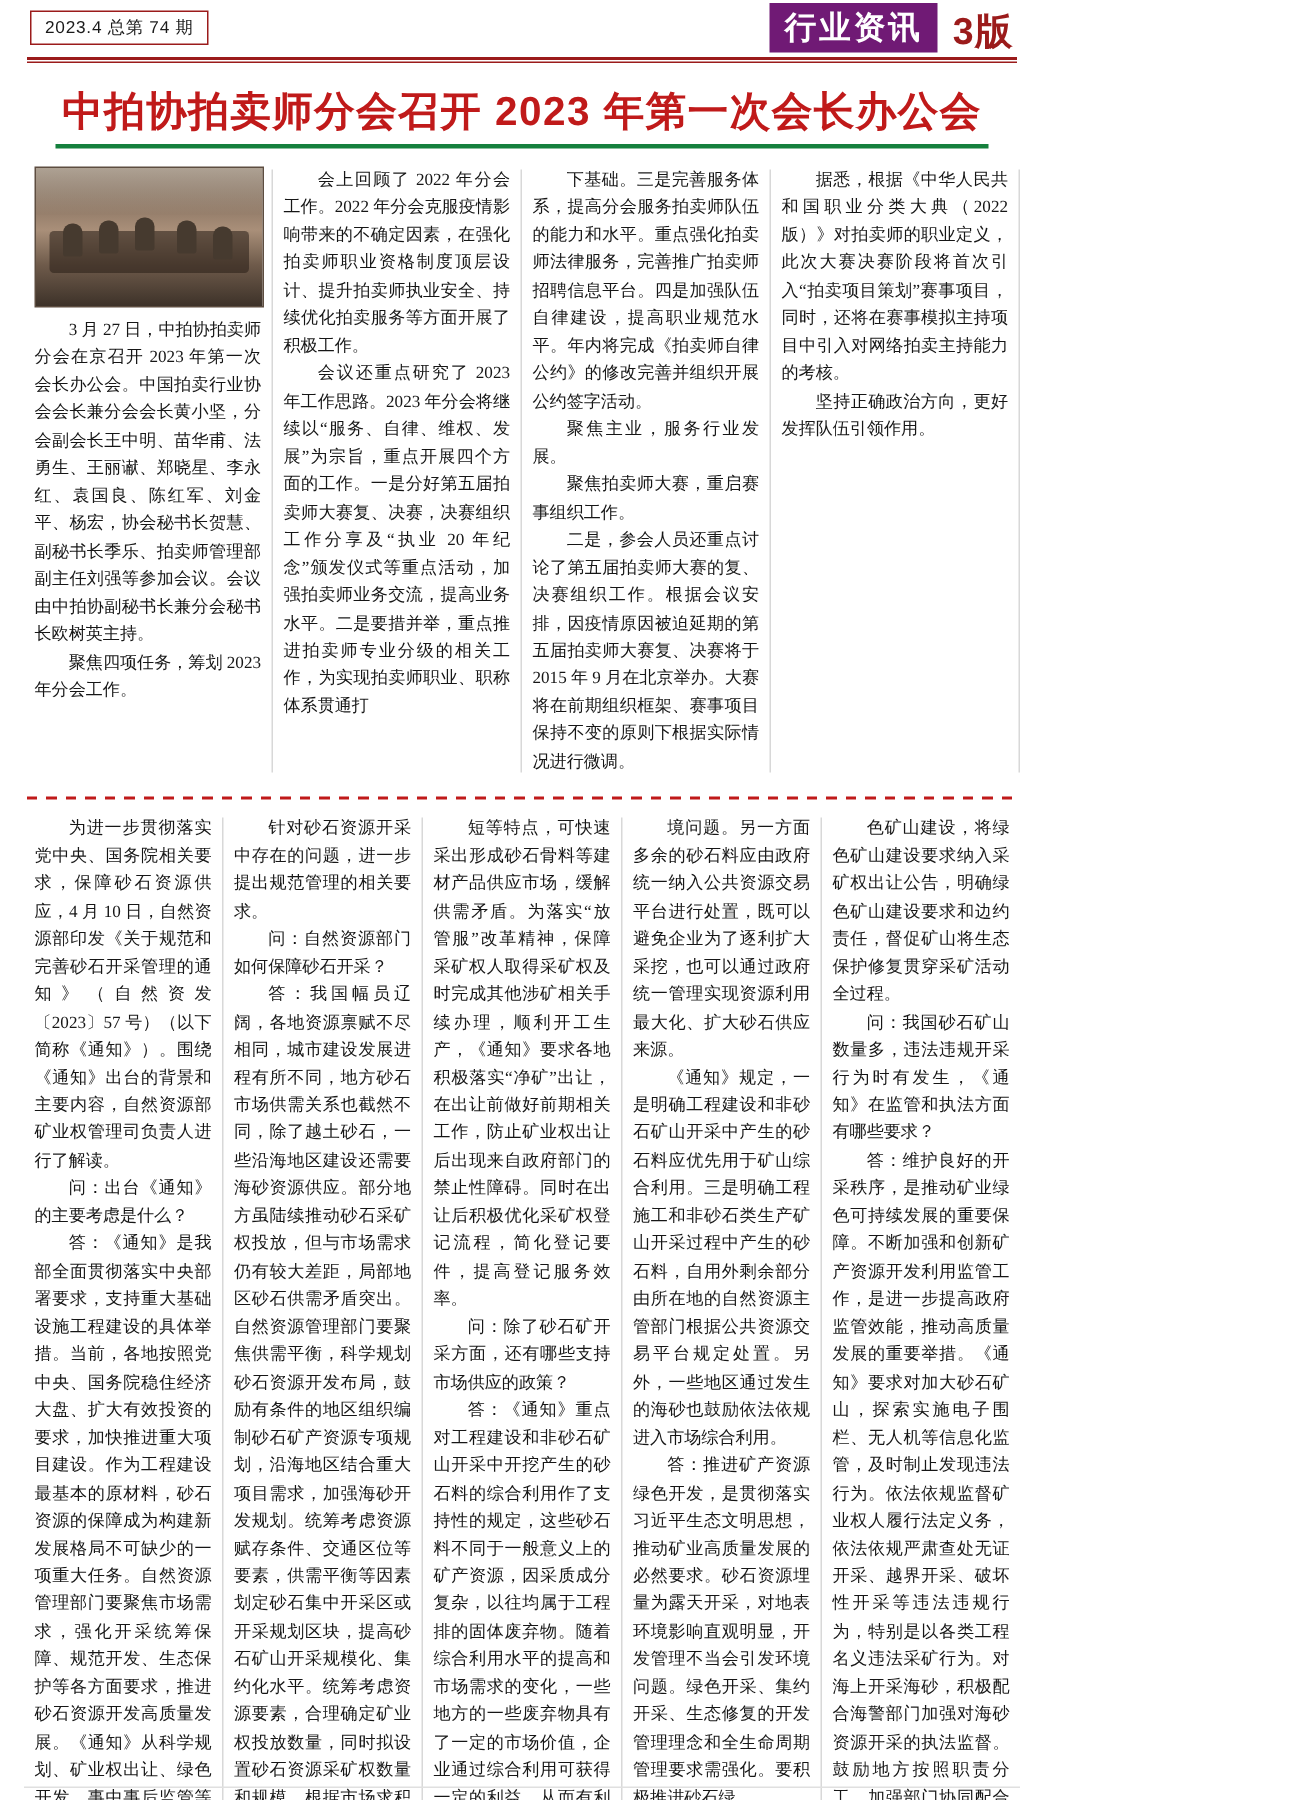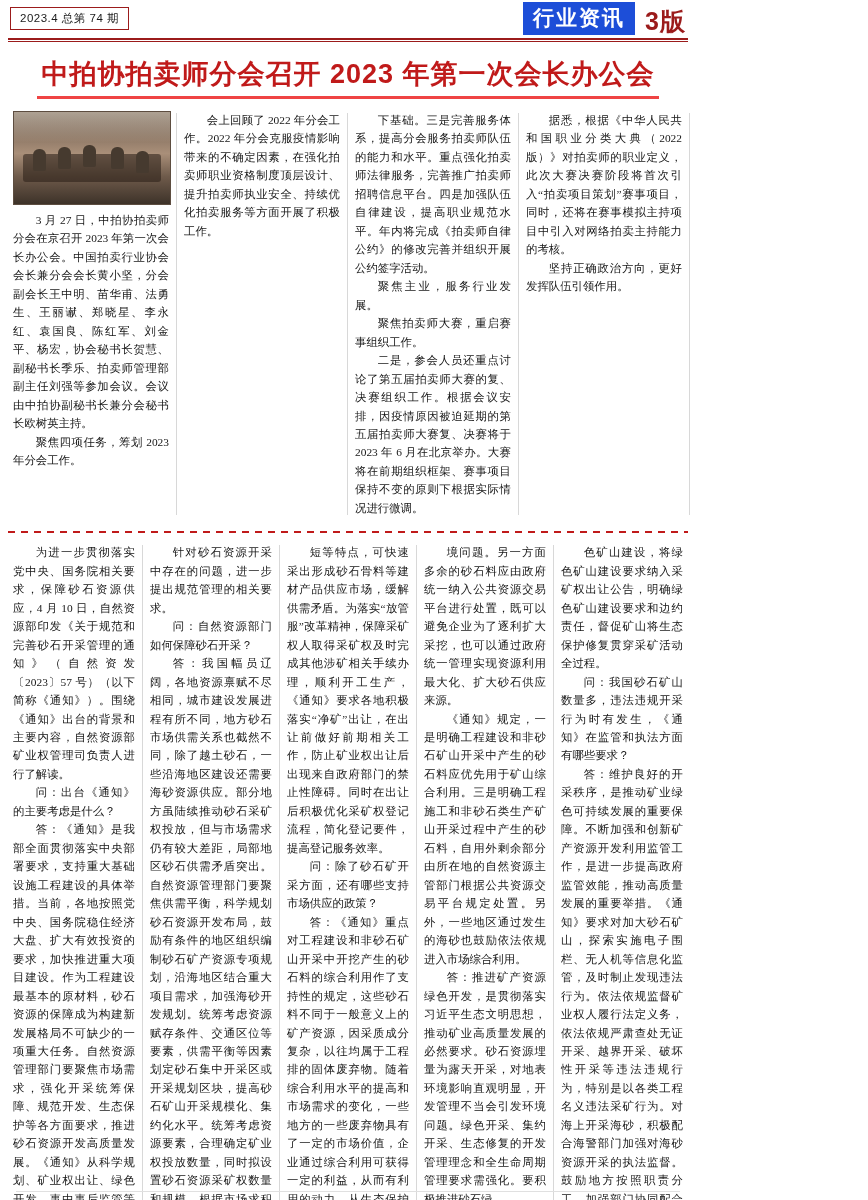--- a/index.html
+++ b/index.html
@@ -8,21 +8,21 @@
     background:#ffffff;
     font-family:"Liberation Serif","DejaVu Serif",serif;
     color:#1a1a1a;
     position:relative;
     overflow:hidden;
   }
   .page{
     position:relative;
     width:696px;height:1200px;
     box-sizing:border-box;
-    padding:0 6px;
+    padding:0 16px;
   }
   
   .masthead{
     position:relative;
     height:36px;
     display:flex;
     align-items:center;
     justify-content:space-between;
     padding:0 4px;
   }
@@ -33,21 +33,21 @@
     padding:3px 9px;
     letter-spacing:.5px;
     font-family:"Liberation Sans","DejaVu Sans",sans-serif;
   }
   .masthead-right{
     display:flex;
     align-items:flex-end;
     gap:10px;
   }
   .section-title{
-    background:#1d4ed8;
+    background:#701a75;
     color:#ffffff;
     font-size:21px;
     font-weight:bold;
     letter-spacing:2px;
     padding:2px 10px 3px 10px;
     font-family:"Liberation Sans","DejaVu Sans",sans-serif;
   }
   .page-no{
     color:#9b1b1b;
     font-size:25px;
@@ -69,21 +69,21 @@
     margin-top:14px;
   }
   .headline{
     display:inline-block;
     color:#c01a1a;
     font-size:27px;
     font-weight:bold;
     letter-spacing:1px;
     font-family:"Liberation Sans","DejaVu Sans",sans-serif;
     padding:0 4px 4px 4px;
-    border-bottom:3px solid #ef4444;
+    border-bottom:3px solid #15803d;
     white-space:nowrap;
   }
   .headline2{
     display:inline-block;
     color:#c01a1a;
     font-size:25px;
     font-weight:bold;
     letter-spacing:1px;
     font-family:"Liberation Sans","DejaVu Sans",sans-serif;
     white-space:nowrap;
@@ -196,29 +196,30 @@
         <div class="fig" style="left:78%;top:42%"></div>
       </div>
       <p>3 月 27 日，中拍协拍卖师分会在京召开 2023 年第一次会长办公会。中国拍卖行业协会会长兼分会会长黄小坚，分会副会长王中明、苗华甫、法勇生、王丽谳、郑晓星、李永红、袁国良、陈红军、刘金平、杨宏，协会秘书长贺慧、副秘书长季乐、拍卖师管理部副主任刘强等参加会议。会议由中拍协副秘书长兼分会秘书长欧树英主持。</p>
       <p>聚焦四项任务，筹划 2023 年分会工作。</p>
     </div>
 
     <div class="colrule"></div>
 
     <div class="col">
       <p>会上回顾了 2022 年分会工作。2022 年分会克服疫情影响带来的不确定因素，在强化拍卖师职业资格制度顶层设计、提升拍卖师执业安全、持续优化拍卖服务等方面开展了积极工作。</p>
+      <p>会议还重点研究了 2023 年工作思路。2023 年分会将继续以“服务、自律、维权、发展”为宗旨，重点开展四个方面的工作。一是分好第五届拍卖师大赛复、决赛，决赛组织工作分享及“执业 20 年纪念”颁发仪式等重点活动，加强拍卖师业务交流，提高业务水平。二是要措并举，重点推进拍卖师专业分级的相关工作，为实现拍卖师职业、职称体系贯通打</p>
     </div>
 
     <div class="colrule"></div>
 
     <div class="col">
       <p>下基础。三是完善服务体系，提高分会服务拍卖师队伍的能力和水平。重点强化拍卖师法律服务，完善推广拍卖师招聘信息平台。四是加强队伍自律建设，提高职业规范水平。年内将完成《拍卖师自律公约》的修改完善并组织开展公约签字活动。</p>
       <p>聚焦主业，服务行业发展。</p>
       <p>聚焦拍卖师大赛，重启赛事组织工作。</p>
-      <p>二是，参会人员还重点讨论了第五届拍卖师大赛的复、决赛组织工作。根据会议安排，因疫情原因被迫延期的第五届拍卖师大赛复、决赛将于 2023 年 6 月在北京举办。大赛将在前期组织框架、赛事项目保持不变的原则下根据实际情况进行微调。</p>
+      <p>二是，参会人员还重点讨论了第五届拍卖师大赛的复、决赛组织工作。根据会议安排，因疫情原因被迫延期的第五届拍卖师大赛复、决赛将于 2015 年 9 月在北京举办。大赛将在前期组织框架、赛事项目保持不变的原则下根据实际情况进行微调。</p>
     </div>
 
     <div class="colrule"></div>
 
     <div class="col">
       <p>据悉，根据《中华人民共和国职业分类大典（2022 版）》对拍卖师的职业定义，此次大赛决赛阶段将首次引入“拍卖项目策划”赛事项目，同时，还将在赛事模拟主持项目中引入对网络拍卖主持能力的考核。</p>
       <p>坚持正确政治方向，更好发挥队伍引领作用。</p>
     </div>
 
     <div class="colrule"></div>

